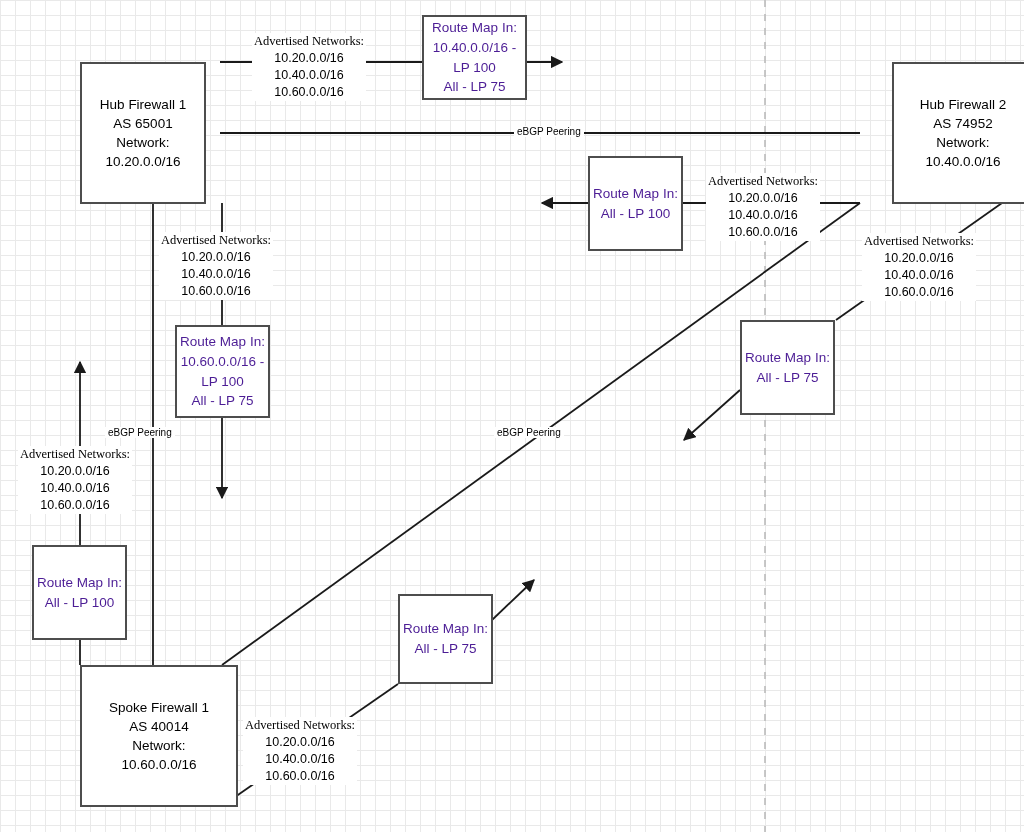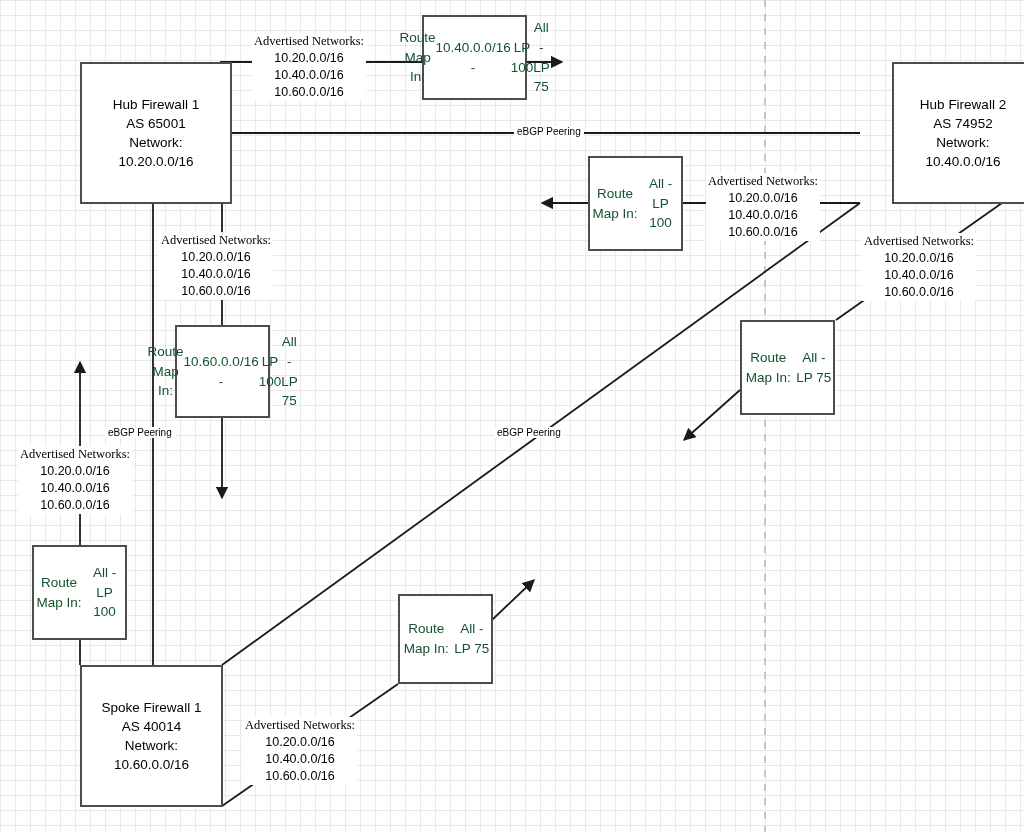--- a/index.html
+++ b/index.html
@@ -46,25 +46,26 @@
     color: #000000;
     text-align: center;
     z-index: 3;
   }
   .rm-box {
     position: absolute;
     box-sizing: border-box;
     border: 2px solid #4d4d4d;
     background: #ffffff;
     display: flex;
+    flex-direction: column;
     align-items: center;
     justify-content: center;
     font-size: 13.5px;
     line-height: 1.45;
-    color: #14532d;
+    color: #4c1d95;
     text-align: center;
     z-index: 3;
   }
   .edge-label {
     position: absolute;
     background: #ffffff;
     color: #000000;
     font-size: 12.5px;
     line-height: 1.35;
     white-space: nowrap;
@@ -122,35 +123,35 @@
 
     <line x1="860" y1="203" x2="222" y2="665" stroke="#1a1a1a" stroke-width="1.8"></line>
 
     <line x1="1002" y1="203" x2="836" y2="320" stroke="#1a1a1a" stroke-width="1.8"></line>
     <line x1="740" y1="390" x2="684" y2="440" stroke="#1a1a1a" stroke-width="1.8" marker-end="url(#arrow)"></line>
 
     <line x1="222" y1="806" x2="398" y2="684" stroke="#1a1a1a" stroke-width="1.8"></line>
     <line x1="492" y1="620" x2="534" y2="580" stroke="#1a1a1a" stroke-width="1.8" marker-end="url(#arrow)"></line>
   </svg>
 
-  <div class="node-box" style="left:80px; top:62px; width:152px; height:142px;">
+  <div class="node-box" style="left:80px; top:62px; width:126px; height:142px;">
     <div>Hub Firewall 1</div>
     <div>AS 65001</div>
     <div>Network:</div>
     <div>10.20.0.0/16</div>
   </div>
 
   <div class="node-box" style="left:860px; top:62px; width:142px; height:142px;margin-left:32px;">
     <div>Hub Firewall 2</div>
     <div>AS 74952</div>
     <div>Network:</div>
     <div>10.40.0.0/16</div>
   </div>
 
-  <div class="node-box" style="left:80px; top:665px; width:143px; height:142px;">
+  <div class="node-box" style="left:80px; top:665px; width:158px; height:142px;">
     <div>Spoke Firewall 1</div>
     <div>AS 40014</div>
     <div>Network:</div>
     <div>10.60.0.0/16</div>
   </div>
 
   <div class="rm-box" style="left:422px; top:15px; width:105px; height:85px;">
     <div>Route Map In:</div>
     <div>10.40.0.0/16 -</div>
     <div>LP 100</div>

